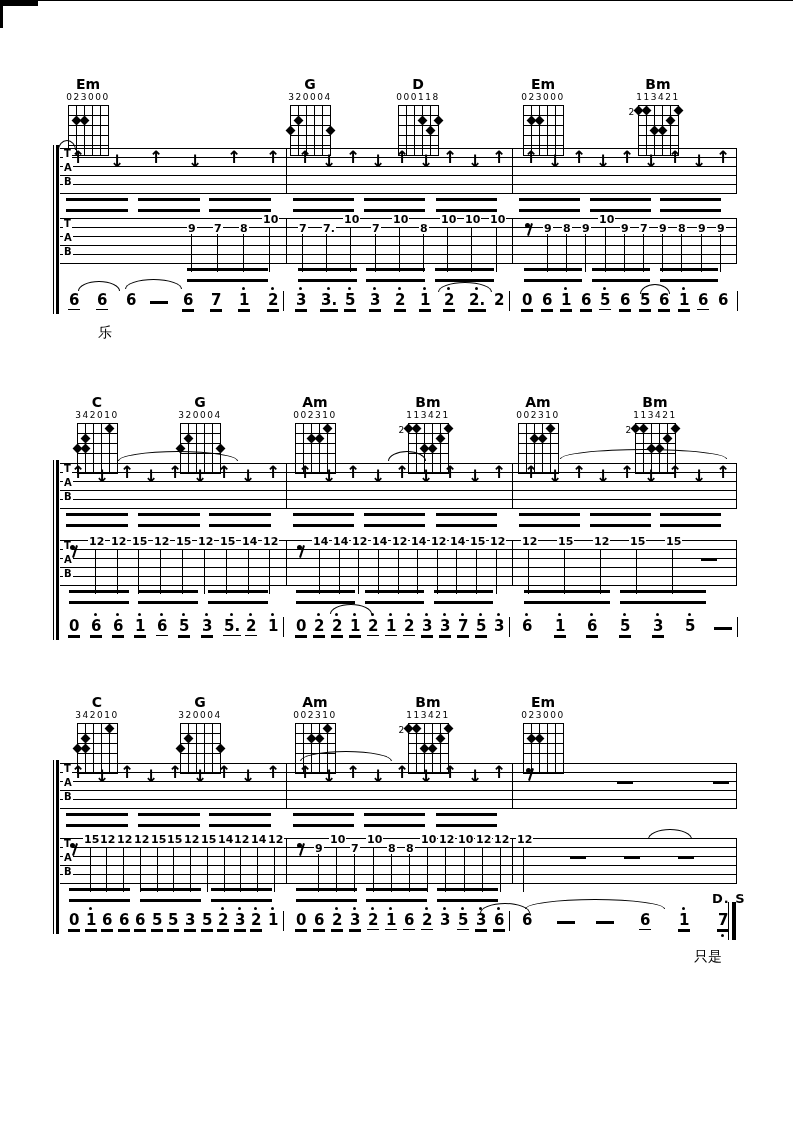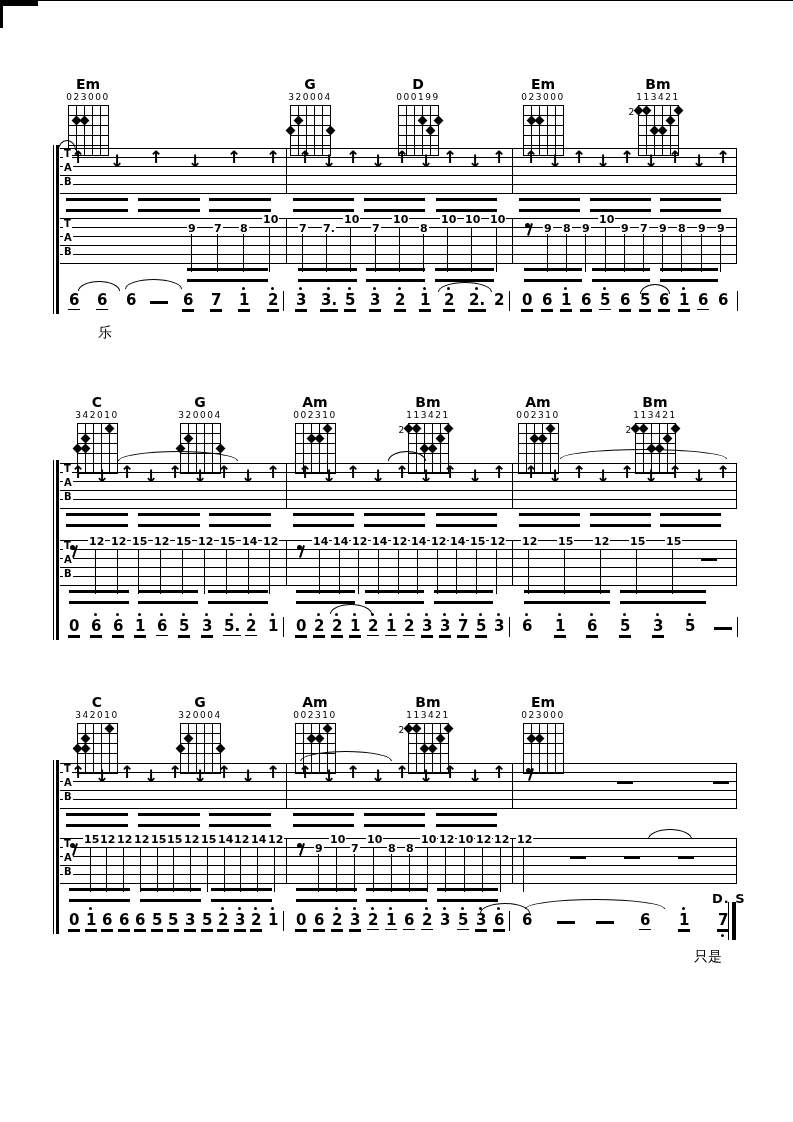--- a/index.html
+++ b/index.html
@@ -95,21 +95,21 @@
         <div class="gl" style="left: 0px; top: 40px; width: 41px; height: 1px;"></div>
         <div class="gl" style="left: 40px; top: 0px; width: 1px; height: 51px;"></div>
         <div class="gl" style="left: 0px; top: 50px; width: 41px; height: 1px;"></div>
         <div class="dot" style="left: 5px; top: 12px;"></div>
         <div class="dot" style="left: -3px; top: 22px;"></div>
         <div class="dot" style="left: 37px; top: 22px;"></div>
       </div>
     </div>
     <div class="chord" style="left: 390px; top: 78px; width: 56px;">
       <div class="chord-name">D</div>
-      <div class="chord-fing">000199</div>
+      <div class="chord-fing">000118</div>
       <div class="grid">
         <div class="gl" style="left: 0px; top: 0px; width: 1px; height: 51px;"></div>
         <div class="gl" style="left: 0px; top: 0px; width: 41px; height: 1px;"></div>
         <div class="gl" style="left: 8px; top: 0px; width: 1px; height: 51px;"></div>
         <div class="gl" style="left: 0px; top: 10px; width: 41px; height: 1px;"></div>
         <div class="gl" style="left: 16px; top: 0px; width: 1px; height: 51px;"></div>
         <div class="gl" style="left: 0px; top: 20px; width: 41px; height: 1px;"></div>
         <div class="gl" style="left: 24px; top: 0px; width: 1px; height: 51px;"></div>
         <div class="gl" style="left: 0px; top: 30px; width: 41px; height: 1px;"></div>
         <div class="gl" style="left: 32px; top: 0px; width: 1px; height: 51px;"></div>

